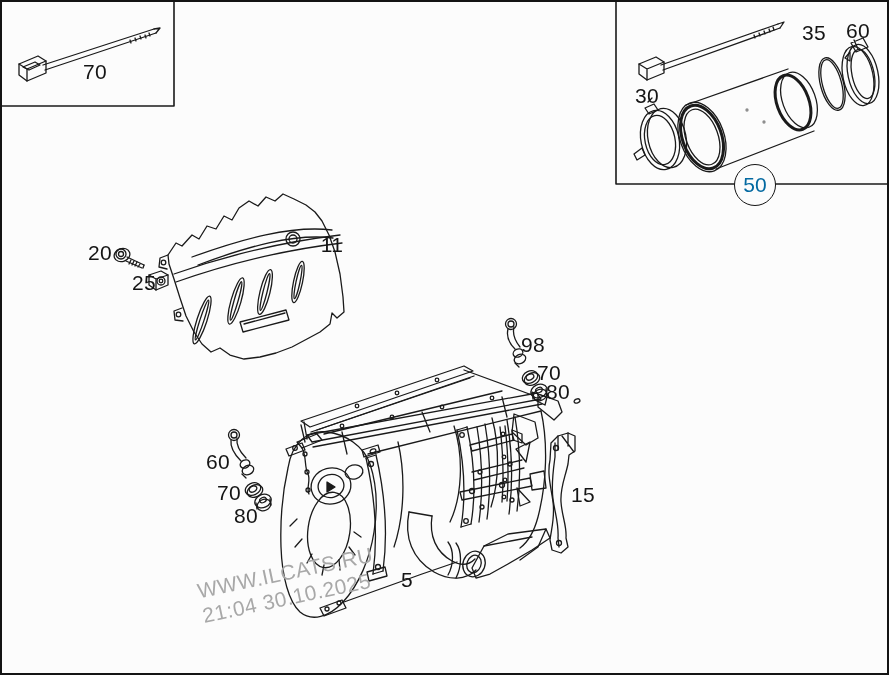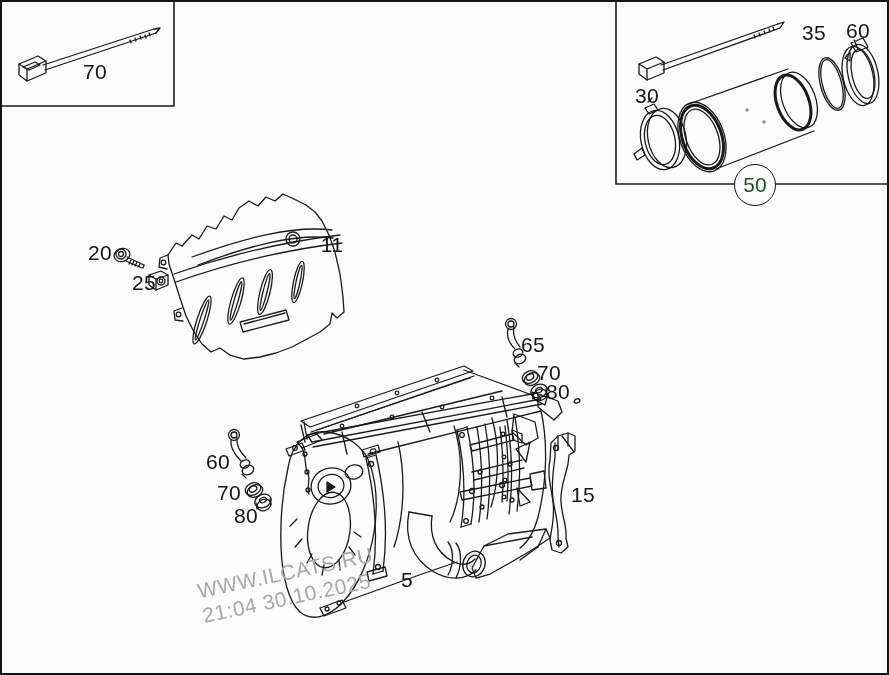--- a/index.html
+++ b/index.html
@@ -11,21 +11,21 @@
   .art{position:absolute;left:0;top:0;}
   .callout{
     position:absolute;transform:translate(-50%,-50%);
     font-size:21px;color:#141414;white-space:nowrap;letter-spacing:.3px;
     user-select:none;cursor:pointer;
   }
   .kit-circle{
     position:absolute;width:40px;height:40px;border-radius:50%;
     border:1.6px solid #141414;background:#fcfcfc;
     display:flex;align-items:center;justify-content:center;
-    font-size:21px;color:#14532d;transform:translate(-50%,-50%);
+    font-size:21px;color:#0369a1;transform:translate(-50%,-50%);
     cursor:pointer;
   }
   .watermark{
     position:absolute;left:193px;top:577px;color:#a8a8a8;
     font-size:21px;line-height:25px;letter-spacing:.5px;white-space:nowrap;
     transform:rotate(-12deg);transform-origin:0 0;pointer-events:none;
   }
   svg *{vector-effect:non-scaling-stroke;}
 </style>
 </head>
@@ -285,21 +285,21 @@
   <div class="callout" style="left:812px;top:31px">35</div>
   <div class="callout" style="left:856px;top:29px">60</div>
   <div class="kit-circle" style="left:753px;top:183px">
     <span>50</span>
   </div>
 
   <div class="callout" style="left:98px;top:251px">20</div>
   <div class="callout" style="left:142px;top:281px">25</div>
   <div class="callout" style="left:330px;top:243px">11</div>
 
-  <div class="callout" style="left:531px;top:343px">65</div>
+  <div class="callout" style="left:531px;top:343px">98</div>
   <div class="callout" style="left:547px;top:371px">70</div>
   <div class="callout" style="left:556px;top:390px">80</div>
 
   <div class="callout" style="left:216px;top:460px">60</div>
   <div class="callout" style="left:227px;top:491px">70</div>
   <div class="callout" style="left:244px;top:514px">80</div>
 
   <div class="callout" style="left:405px;top:578px">5</div>
   <div class="callout" style="left:581px;top:493px">15</div>
 

